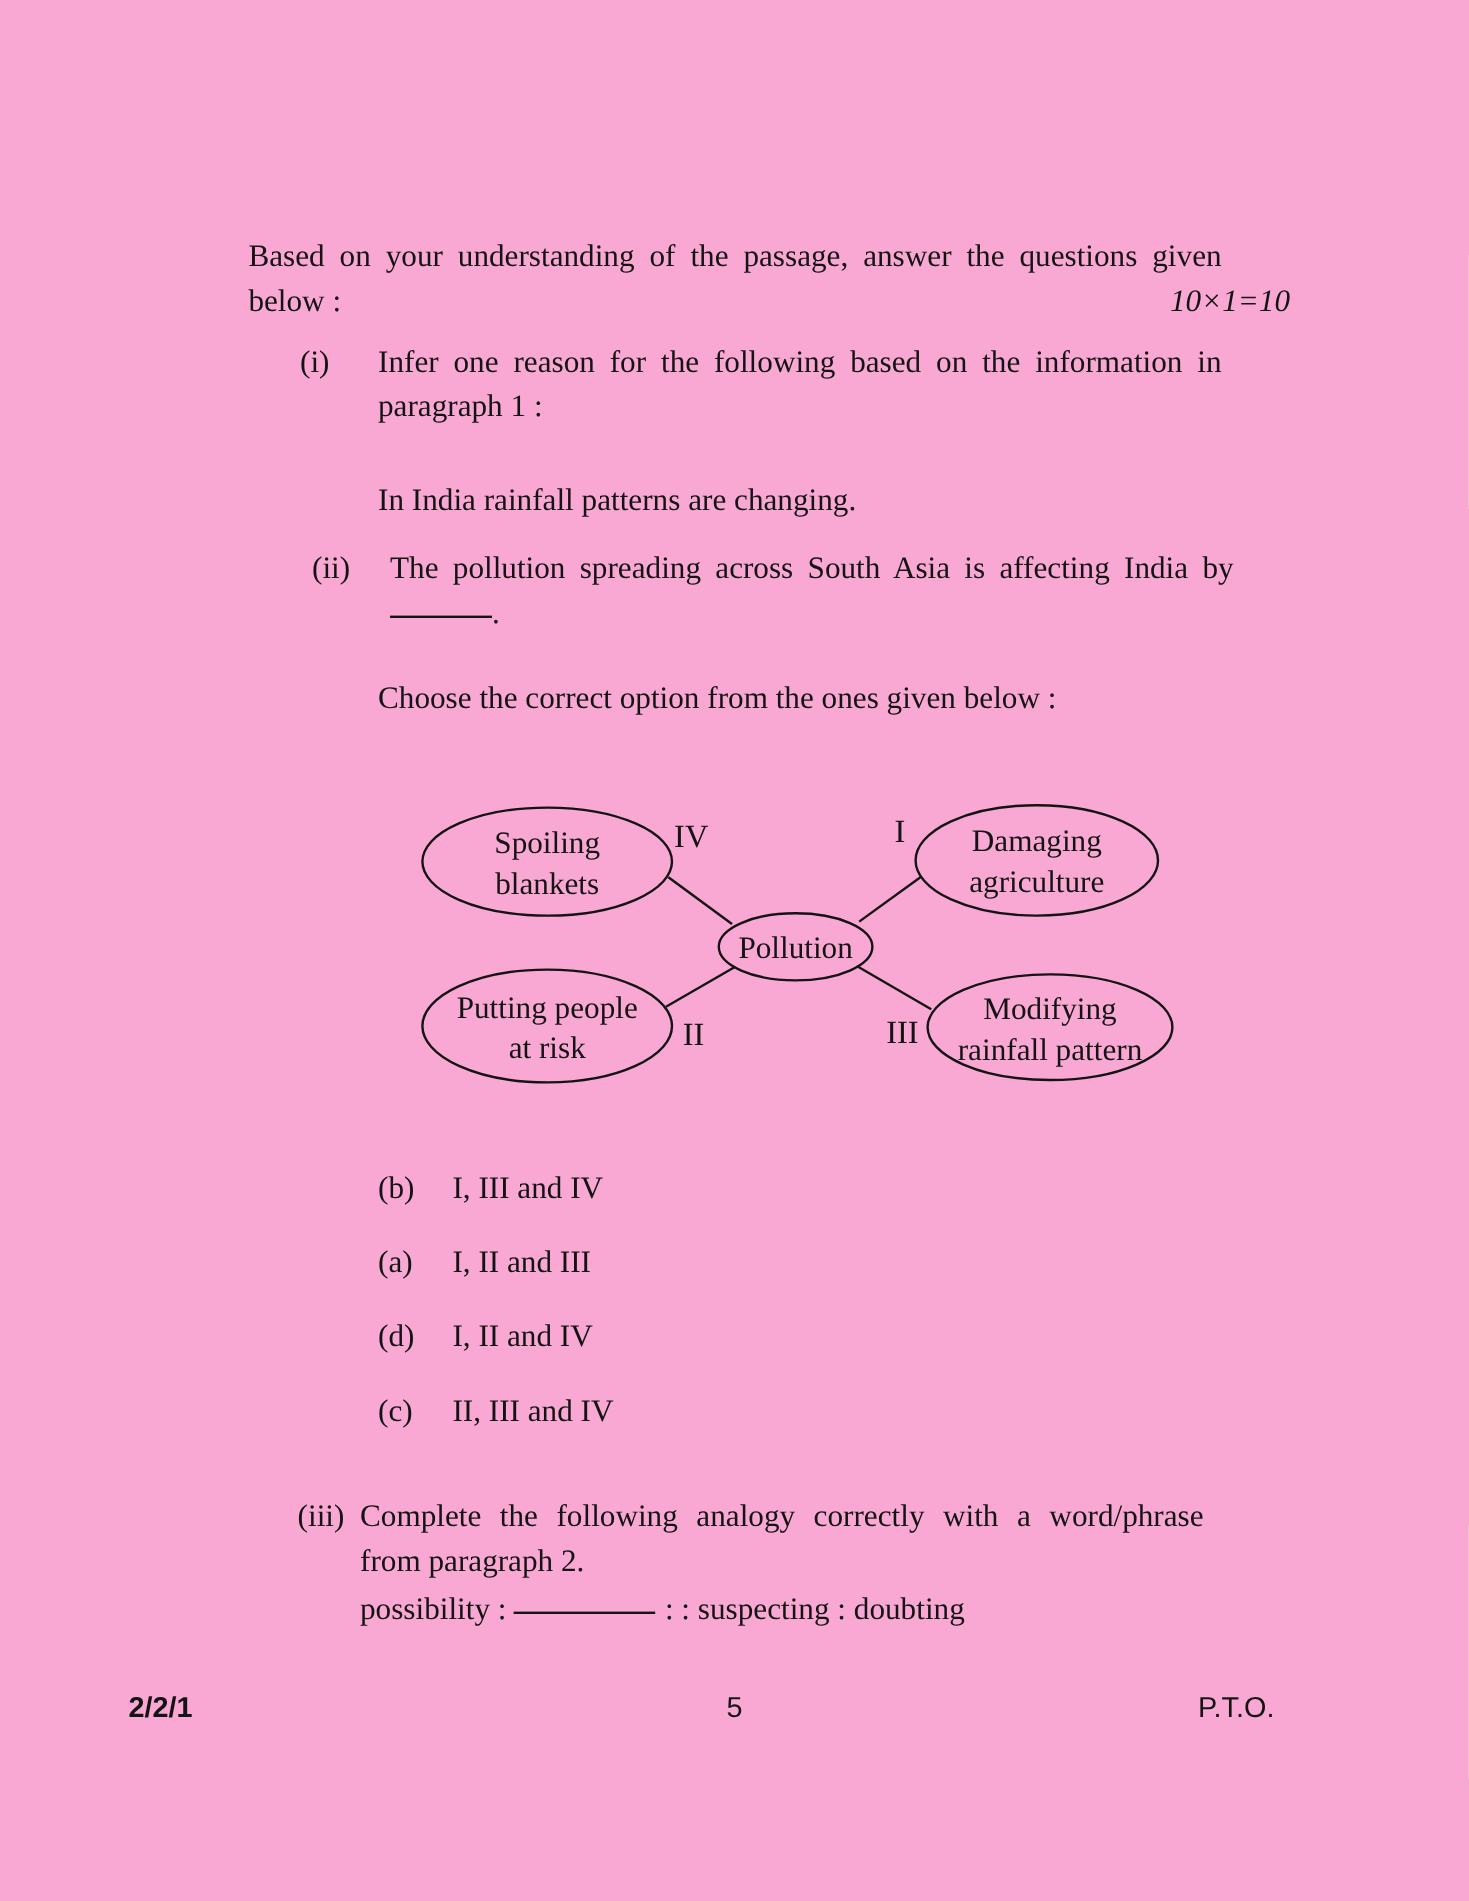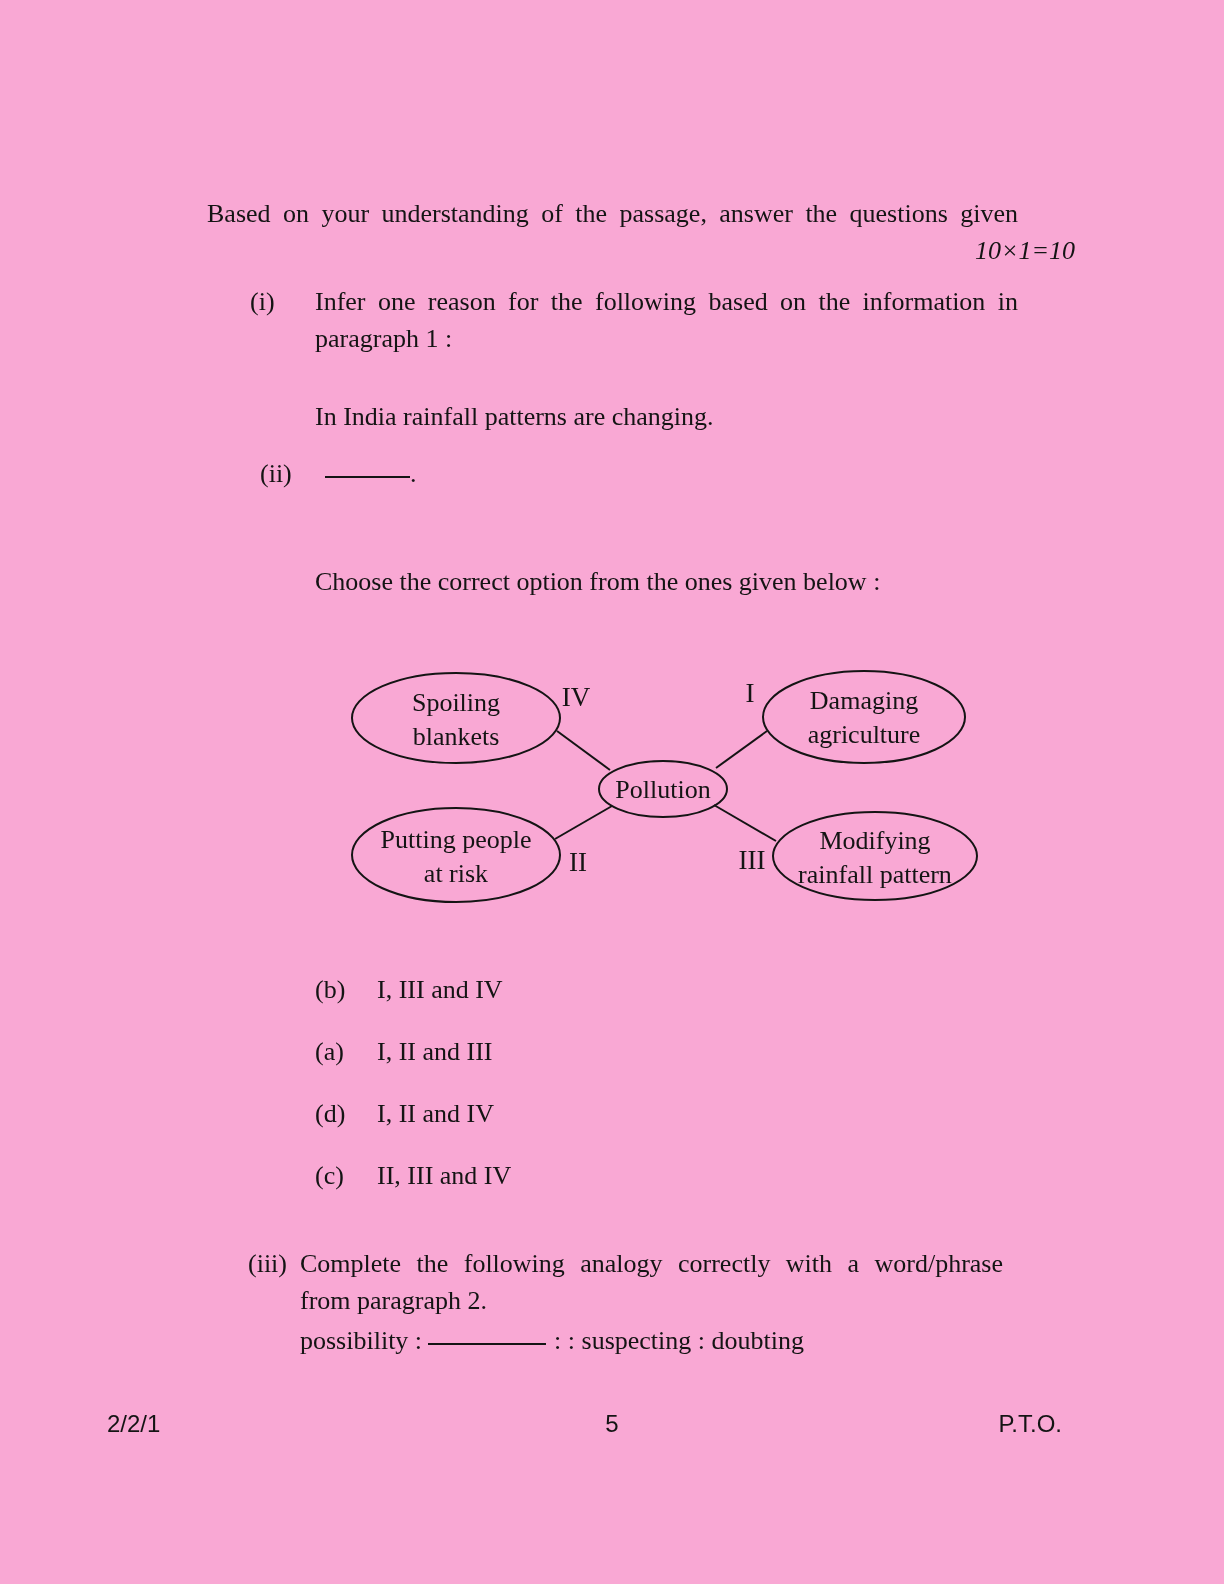--- a/index.html
+++ b/index.html
@@ -34,35 +34,37 @@
   svg .tag { font-size:27px; }
   svg ellipse, svg line { stroke:#141414; stroke-width:2; fill:none; }
 </style>
 </head>
 <body>
 
 <div class="page">
 
   <div class="abs" style="left:207px; top:195px; width:868px;">
     <div class="wrapline jlast" style="width:811px;">Based on your understanding of the passage, answer the questions given</div>
+    <div class="line">below :</div>
     <div class="abs italic" style="right:0; top:37px; line-height:37px;">10×1=10</div>
   </div>
 
   <div class="qblock" style="left:250px; top:283px; width:768px;">
     <span class="qnum">(i)</span>
     <div class="qbody">
       <div class="wrapline jlast">Infer one reason for the following based on the information in</div>
       <div class="line">paragraph 1 :</div>
       <div class="line" style="margin-top:41px;">In India rainfall patterns are changing.</div>
     </div>
   </div>
 
   <div class="qblock" style="left:260px; top:455px; width:768px;">
     <span class="qnum">(ii)</span>
     <div class="qbody">
+      <div class="wrapline jlast">The pollution spreading across South Asia is affecting India by</div>
       <div class="line"><span class="blank blank-w85"></span><span>.</span></div>
     </div>
   </div>
 
   <div class="abs line" style="left:315px; top:563px;">Choose the correct option from the ones given below :</div>
 
   <svg class="abs" style="left:330px; top:648px;" width="660" height="264" viewBox="330 648 660 264">
 
     <line x1="557" y1="731" x2="610" y2="770"></line>
     <line x1="767" y1="731" x2="716" y2="768"></line>
@@ -96,17 +98,17 @@
 
   <div class="qblock" style="left:248px; top:1245px; width:770px;">
     <span class="qnum">(iii)</span>
     <div class="qbody" style="margin-left:52px;">
       <div class="wrapline jlast">Complete the following analogy correctly with a word/phrase</div>
       <div class="line">from paragraph 2.</div>
       <div class="line" style="margin-top:3px;"><span>possibility :</span><span class="blank blank-w118"></span><span>: : suspecting : doubting</span></div>
     </div>
   </div>
 
-  <div class="footer-item" style="left:107px;">2/2/1</div>
+  <div class="footer-item" style="left:107px;font-weight:bold;">2/2/1</div>
   <div class="footer-item" style="left:50%; transform:translateX(-50%);">5</div>
   <div class="footer-item" style="right:162px;">P.T.O.</div>
 
 </div>
 
 </body></html>

